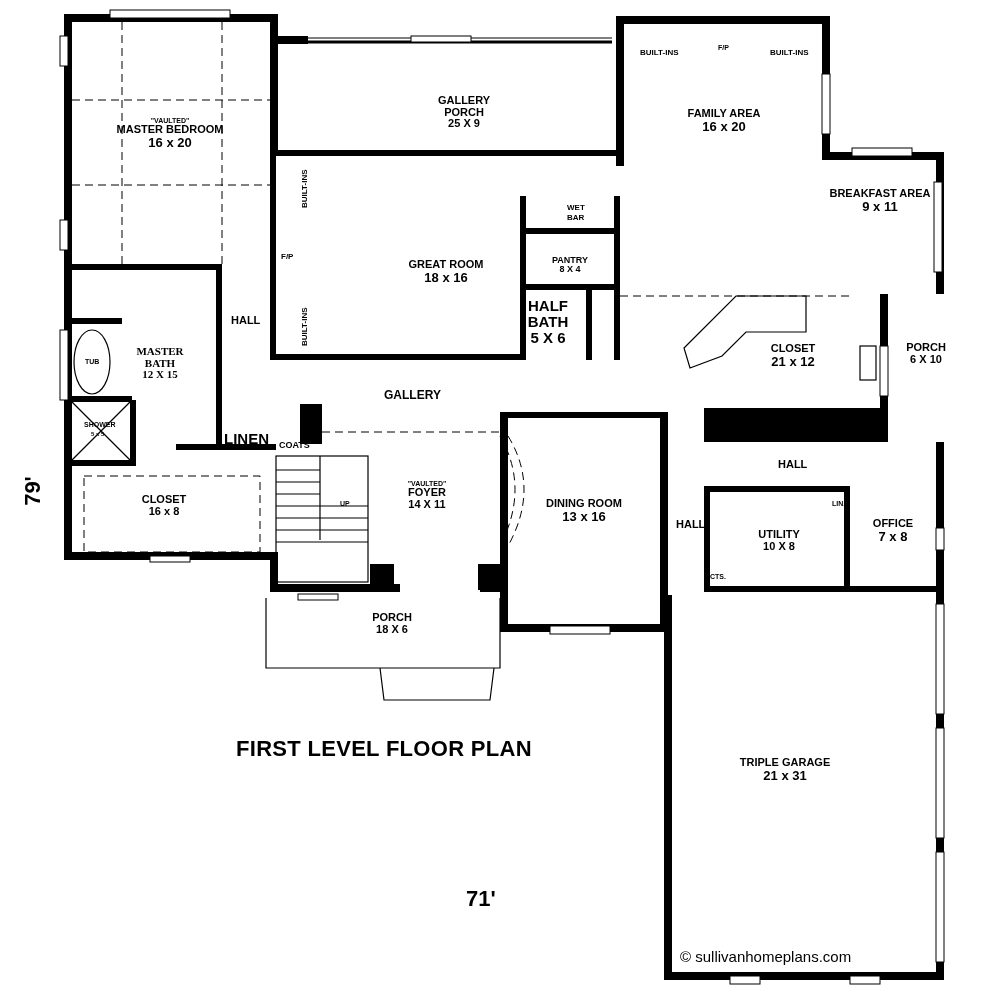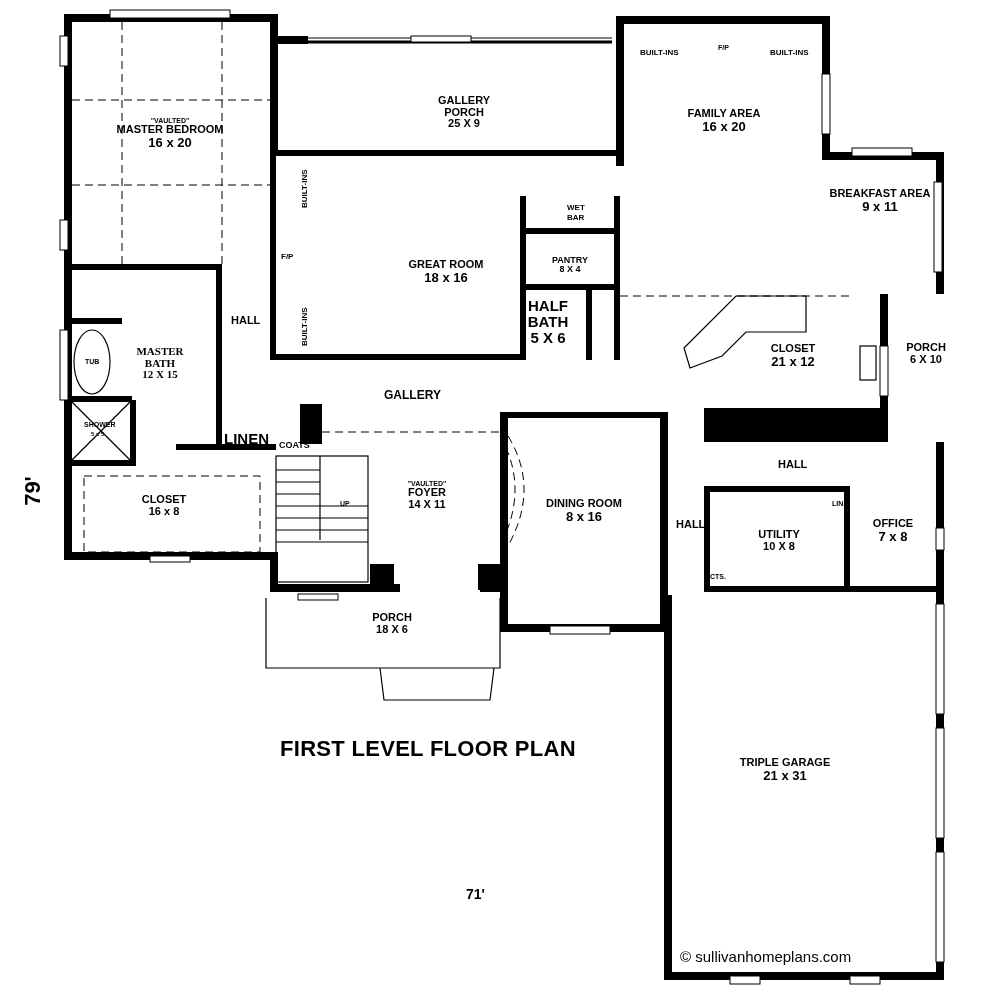--- a/index.html
+++ b/index.html
@@ -9,22 +9,22 @@
   .wall { fill:#000; }
   .thin { fill:none; stroke:#000; stroke-width:1.2; }
   .dash { fill:none; stroke:#000; stroke-width:1; stroke-dasharray:8 5; }
   .win  { fill:#fff; stroke:#000; stroke-width:1; }
   .lbl  { position:absolute; text-align:center; transform:translateX(-50%);
           font-weight:bold; line-height:1.05; white-space:nowrap; font-size:11px; }
   .lbl .sub { font-size:7px; font-weight:bold; display:block; }
   .lbl .dim { display:block; font-size:13px; }
   .small { position:absolute; font-size:8px; font-weight:bold; white-space:nowrap; }
   .vert { position:absolute; font-size:8px; font-weight:bold; transform:rotate(-90deg); transform-origin:left top; white-space:nowrap; }
-  #plan-title { position:absolute; left:236px; top:736px; font-size:22px; font-weight:bold; letter-spacing:0.3px;margin-left:44px; }
-  #dim-width  { position:absolute; left:466px; top:886px; font-size:14px; font-weight:bold; }
+  #plan-title { position:absolute; left:236px; top:736px; font-size:22px; font-weight:bold; letter-spacing:0.3px; }
+  #dim-width  { position:absolute; left:466px; top:886px; font-size:22px; font-weight:bold; }
   #dim-depth  { position:absolute; left:18px; top:478px; font-size:22px; font-weight:bold; transform:rotate(-90deg); transform-origin:center; }
   #copyright  { position:absolute; left:680px; top:948px; font-size:15px; }
 </style>
 </head>
 <body>
 
 <svg id="plan" viewBox="0 0 1000 1000" xmlns="http://www.w3.org/2000/svg">
 
   <g>
 
@@ -207,21 +207,21 @@
 </div>
 
 <div class="lbl" style="left:427px;top:480px;">
   <span class="sub">"VAULTED"</span>
   <span style="display:block">FOYER</span>
   <span style="display:block">14 X 11</span>
 </div>
 
 <div class="lbl" style="left:584px;top:498px;">
   <span style="display:block">DINING ROOM</span>
-  <span class="dim">8 x 16</span>
+  <span class="dim">13 x 16</span>
 </div>
 
 <div class="lbl" style="left:392px;top:612px;">
   <span style="display:block">PORCH</span>
   <span style="display:block">18 X 6</span>
 </div>
 
 <div class="lbl" style="left:779px;top:518px;margin-top:11px;">
   <span style="display:block">UTILITY</span>
   <span style="display:block">10 X 8</span>

